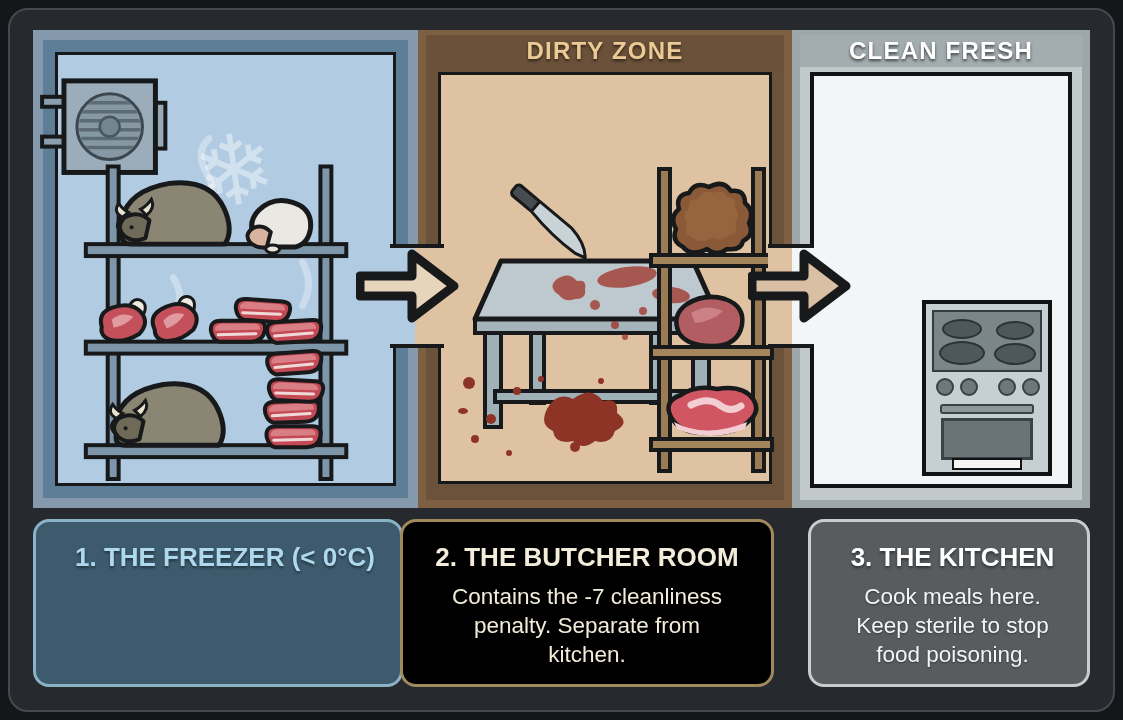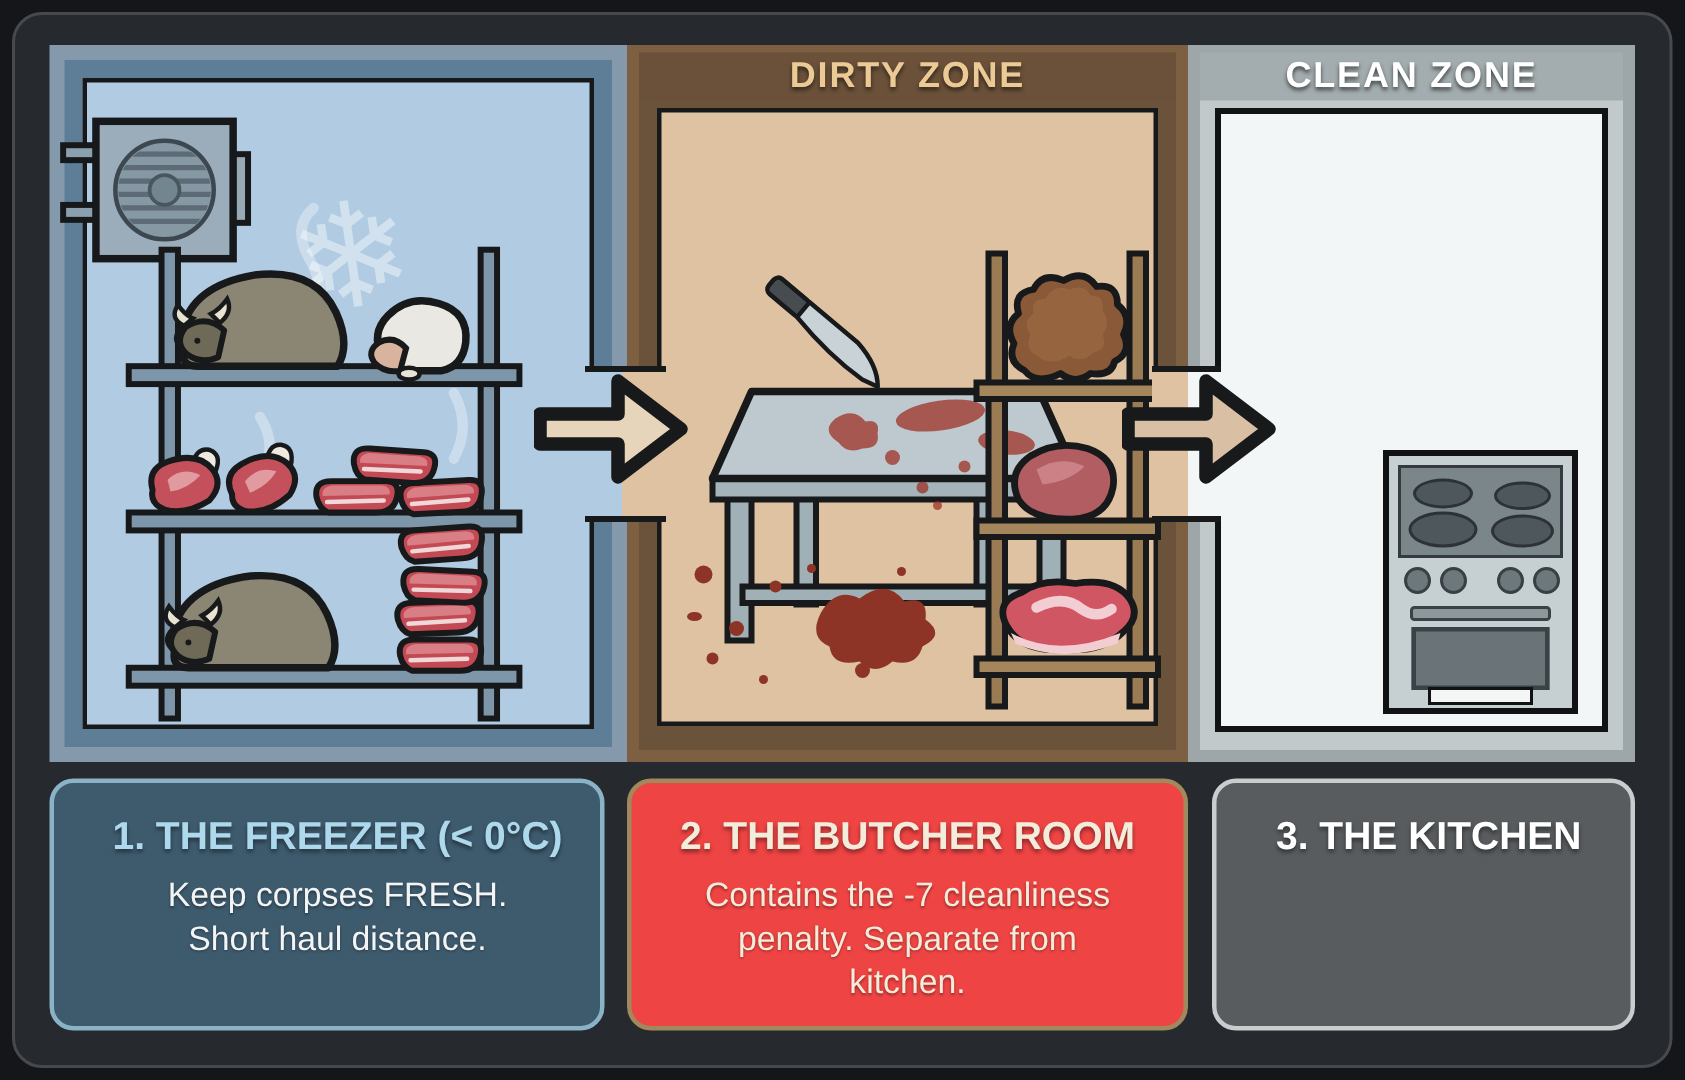--- a/index.html
+++ b/index.html
@@ -63,21 +63,21 @@
 
   
   .card { position:absolute; top:519px; height:168px; border-radius:16px;
           box-sizing:border-box; padding:16px 12px; text-align:center; }
   .card-title { font-weight:bold; font-size:26px; margin:4px 0 10px;
                 text-shadow:0 2px 3px rgba(0,0,0,.45); }
   .card-body { font-size:22.5px; line-height:1.28; white-space:pre-line;
                color:#f2f4f5; text-shadow:0 1px 2px rgba(0,0,0,.4); }
   .card-freezer { left:33px;  width:370px; background:#3e5b6e; border:3px solid #8bb3c8;padding-left:26px; }
   .card-freezer .card-title { color:#aed9ec; }
-  .card-butcher { left:418px; width:374px; background:#ef4444; border:3px solid #a08a5d; }
+  .card-butcher { left:400px; width:374px; background:#000000; border:3px solid #a08a5d; }
   .card-butcher .card-title { color:#f3ecda; }
   .card-butcher .card-body  { color:#f3ecda; }
   .card-kitchen { left:808px; width:282px; background:#585c5e; border:3px solid #c9cdcd;padding-left:19px; }
   .card-kitchen .card-title { color:#ffffff; }
 </style>
 </head>
 <body>
 
 <div class="stage">
   <div class="frame"></div>
@@ -240,21 +240,21 @@
             <path d="M30,22 Q48,13 60,23 Q70,30 80,23" stroke="#f2cdd1" stroke-width="7" fill="none" stroke-linecap="round"></path>
           </g>
         </g>
       </svg>
     </div>
   </div>
 
   <div class="room room-kitchen">
     <div class="wall-band"></div>
     <div class="zone-header">
-      <span>CLEAN ZONE</span>
+      <span>CLEAN FRESH</span>
     </div>
     <div class="interior">
       <div class="stove">
         <div class="cooktop">
           <div class="burner burner-1"></div>
           <div class="burner burner-2"></div>
           <div class="burner burner-3"></div>
           <div class="burner burner-4"></div>
         </div>
         <div class="knob knob-1"></div>
@@ -273,25 +273,26 @@
 
   <svg class="flow-arrow flow-arrow-1" viewBox="0 0 104 96">
     <polygon points="4,38 56,38 56,16 98,48 56,80 56,58 4,58" fill="#e7d5bb" stroke="#17191b" stroke-width="9" stroke-linejoin="round"></polygon>
   </svg>
   <svg class="flow-arrow flow-arrow-2" viewBox="0 0 104 96">
     <polygon points="4,38 56,38 56,16 98,48 56,80 56,58 4,58" fill="#d9bfa4" stroke="#17191b" stroke-width="9" stroke-linejoin="round"></polygon>
   </svg>
 
   <div class="card card-freezer">
     <div class="card-title">1. THE FREEZER (&lt; 0°C)</div>
-    <div class="card-body">Keep corpses FRESH.
-Short haul distance.</div>
   </div>
   <div class="card card-butcher">
     <div class="card-title">2. THE BUTCHER ROOM</div>
     <div class="card-body">Contains the -7 cleanliness
 penalty. Separate from
 kitchen.</div>
   </div>
   <div class="card card-kitchen">
     <div class="card-title">3. THE KITCHEN</div>
+    <div class="card-body">Cook meals here.
+Keep sterile to stop
+food poisoning.</div>
   </div>
 </div>
 
 </body></html>

